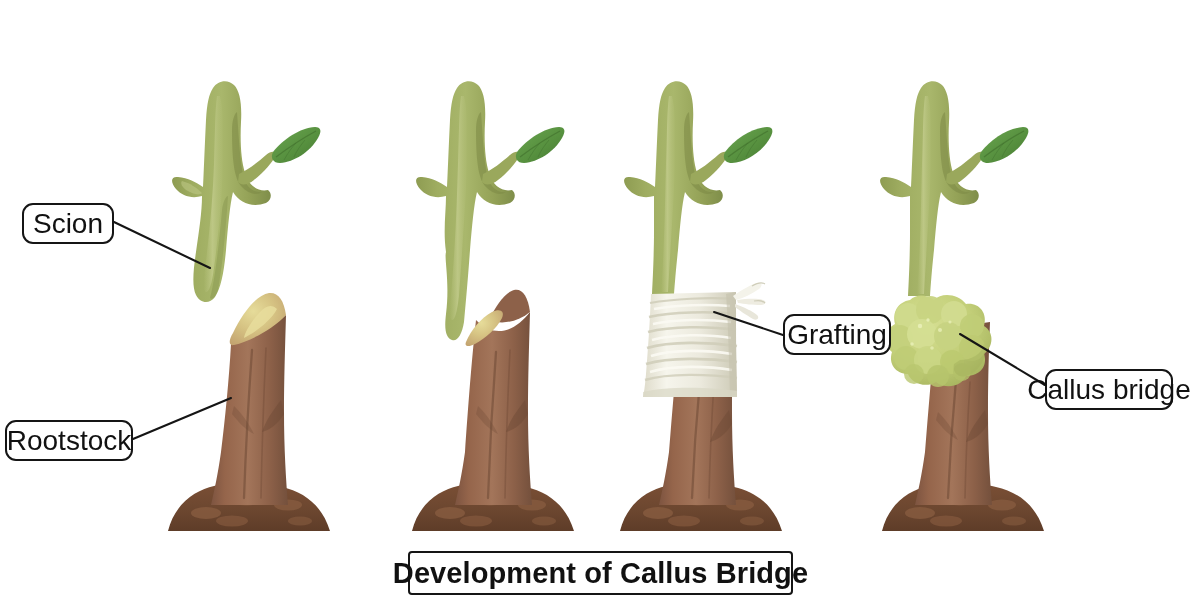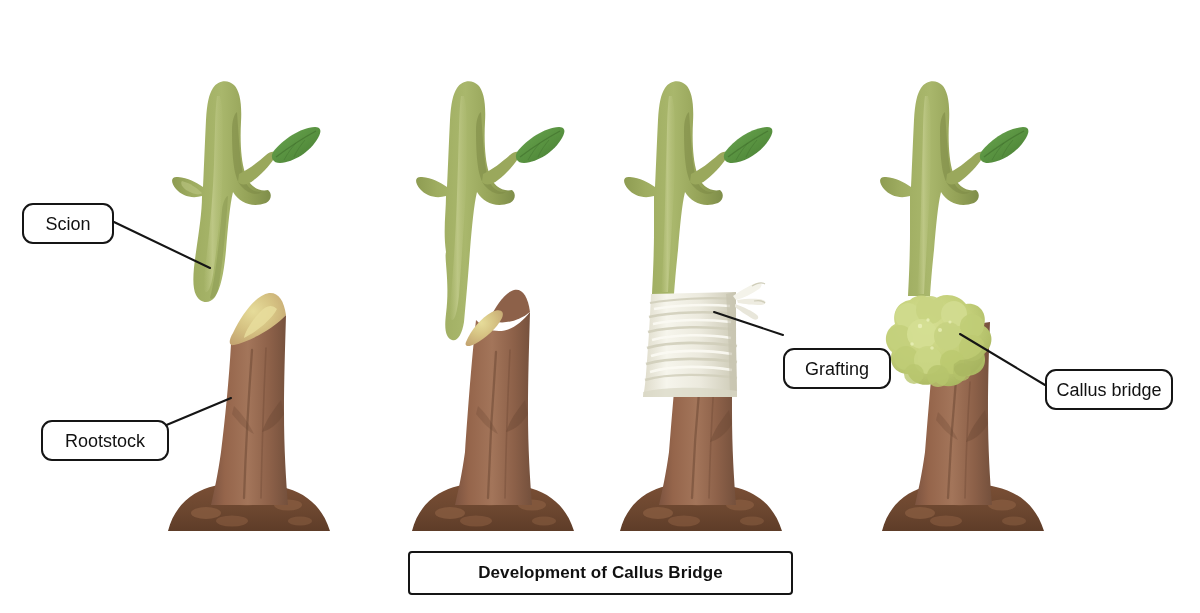--- a/index.html
+++ b/index.html
@@ -28,45 +28,45 @@
     position: absolute;
     box-sizing: border-box;
     background: #ffffff;
     border: 2.4px solid #151515;
     border-radius: 11px;
     display: flex;
     align-items: center;
     justify-content: center;
     color: #111111;
     font-family: "Liberation Sans", sans-serif;
-    font-size: 18px;
+    font-size: 28px;
     line-height: 1;
     white-space: nowrap;
     z-index: 5;
   }
   .title-box {
     position: absolute;
     box-sizing: border-box;
     background: #ffffff;
     border: 2.4px solid #151515;
     border-radius: 4px;
     display: flex;
     align-items: center;
     justify-content: center;
     color: #111111;
     font-family: "Liberation Sans", sans-serif;
     font-weight: bold;
-    font-size: 17px;
+    font-size: 29px;
     letter-spacing: 0.1px;
     white-space: nowrap;
     z-index: 5;
   }
   #lbl-scion      { left: 22px;   top: 203px; width: 92px;  height: 41px; }
-  #lbl-rootstock  { left: 5px;    top: 420px; width: 128px; height: 41px; margin-left: 36px; }
-  #lbl-grafting   { left: 783px;  top: 314px; width: 108px; height: 41px; margin-top: 34px; }
+  #lbl-rootstock  { left: 5px;    top: 420px; width: 128px; height: 41px; }
+  #lbl-grafting   { left: 783px;  top: 314px; width: 108px; height: 41px; }
   #lbl-callus     { left: 1045px; top: 369px; width: 128px; height: 41px; }
   #title          { left: 408px;  top: 551px; width: 385px; height: 44px; }
 </style>
 </head>
 <body>
 
 <div id="stage">
 
   <svg id="art" viewBox="0 0 1200 613">
     <defs>

